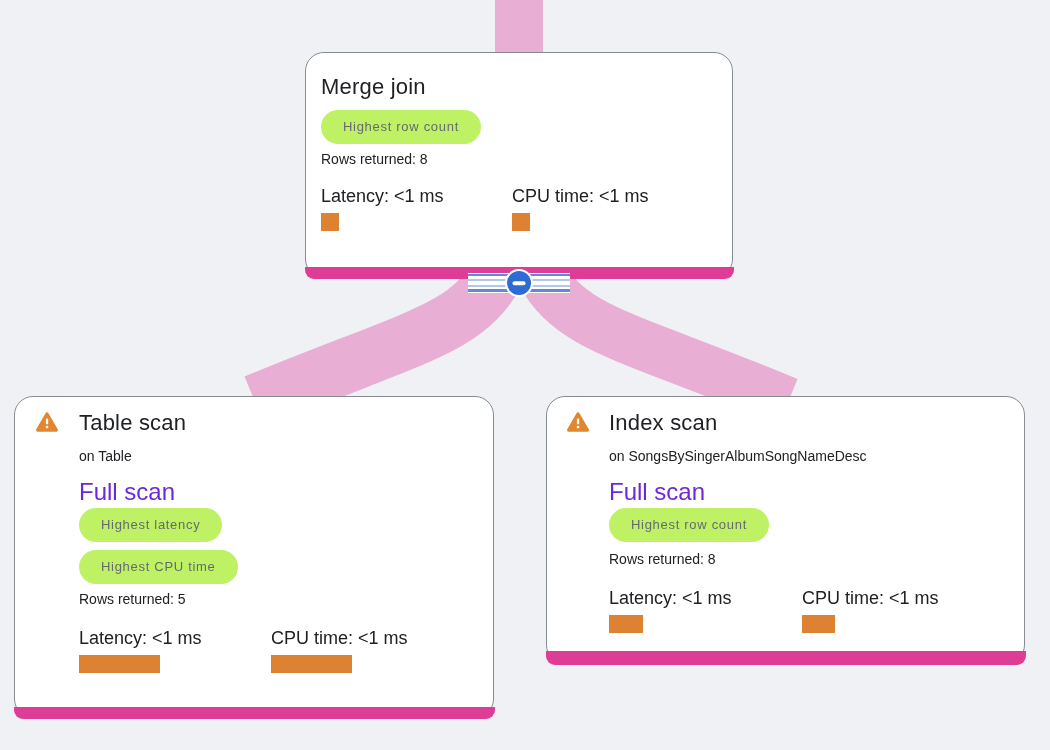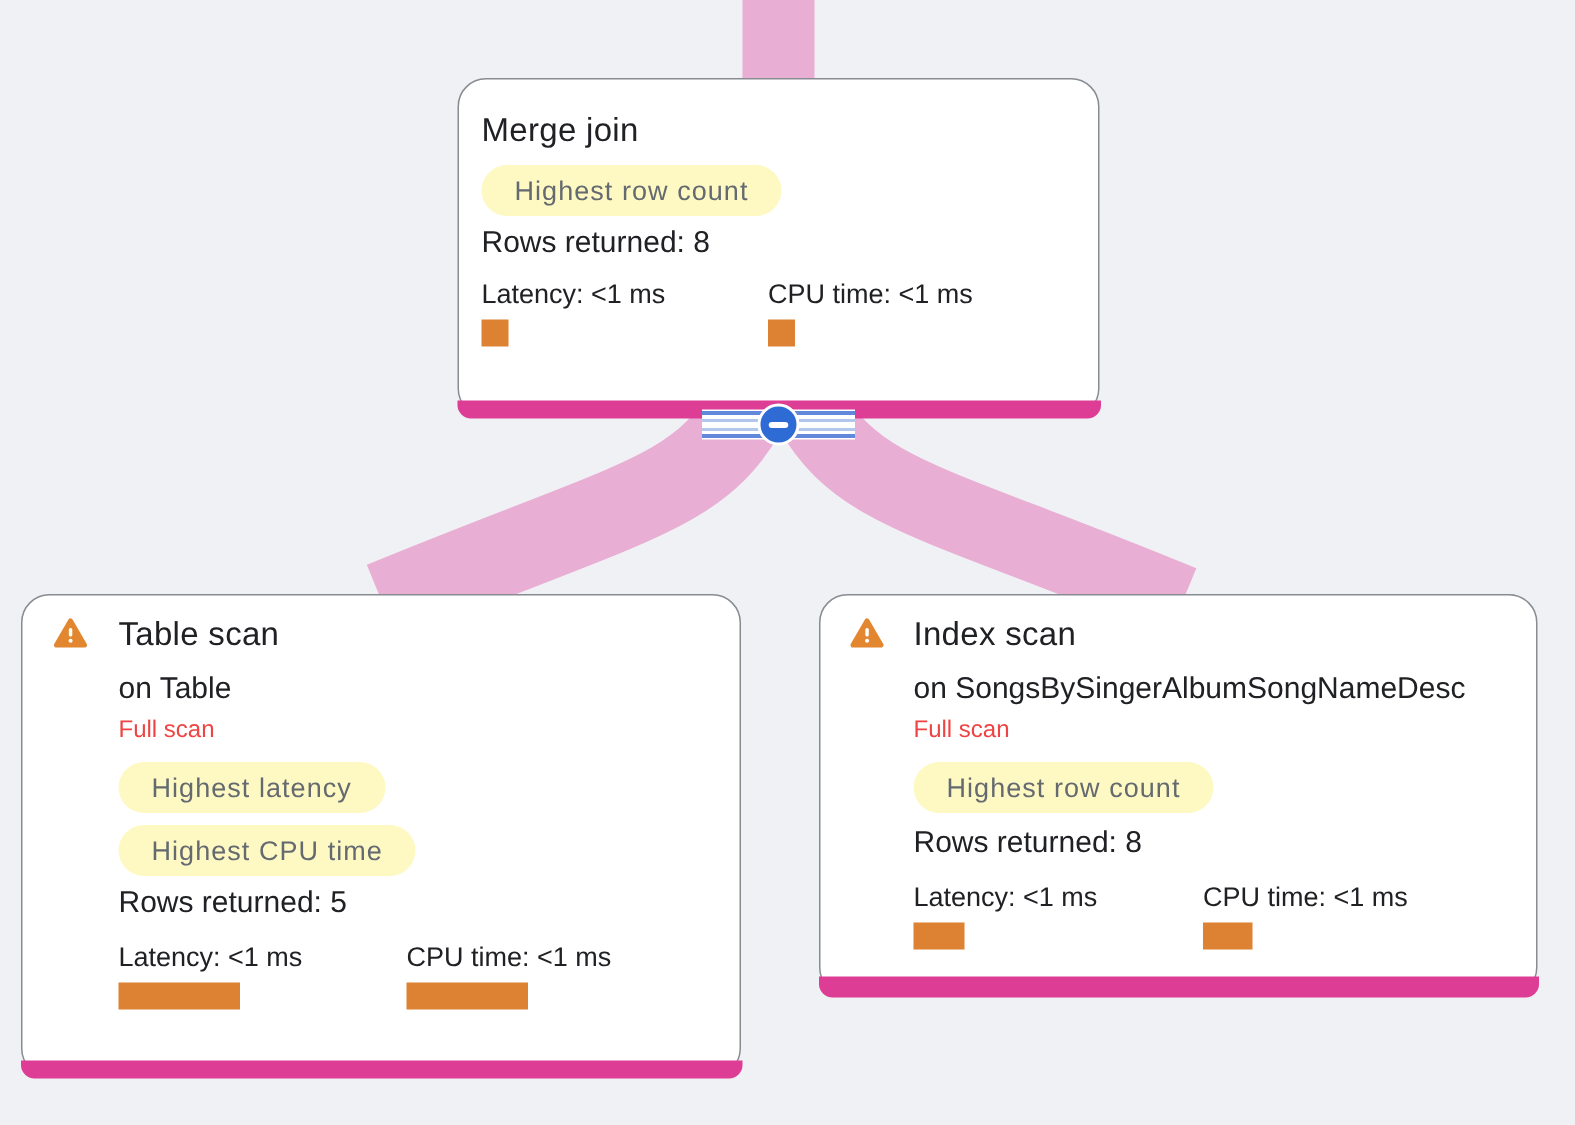--- a/index.html
+++ b/index.html
@@ -33,39 +33,39 @@
   .abs { position: absolute; }
 
   .node-title {
     font-size: 22px;
     font-weight: 500;
     color: #202124;
     letter-spacing: 0.2px;
     white-space: nowrap;
   }
   .body-text {
-    font-size: 20px;
+    font-size: 14px;
     color: #202124;
     white-space: nowrap;
   }
   .muted-text {
-    font-size: 16px;
-    color: #ef4444;
+    font-size: 24px;
+    color: #6d28d9;
     white-space: nowrap;
   }
   .pill {
     display: inline-block;
-    background: #fef9c3;
+    background: #bef264;
     color: #636warn;
     color: #646a70;
     border-radius: 17px;
     height: 34px;
     line-height: 34px;
     padding: 0 22px;
-    font-size: 18px;
+    font-size: 13px;
     letter-spacing: 0.7px;
     white-space: nowrap;
   }
   .metric-label {
     font-size: 18px;
     color: #202124;
     white-space: nowrap;
   }
   .metric-bar {
     height: 18px;

